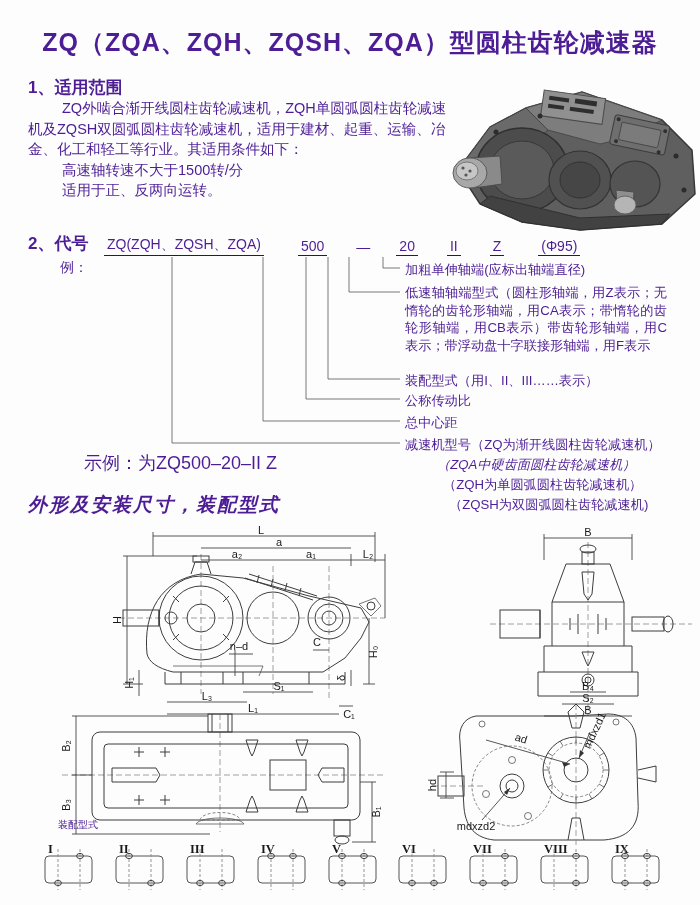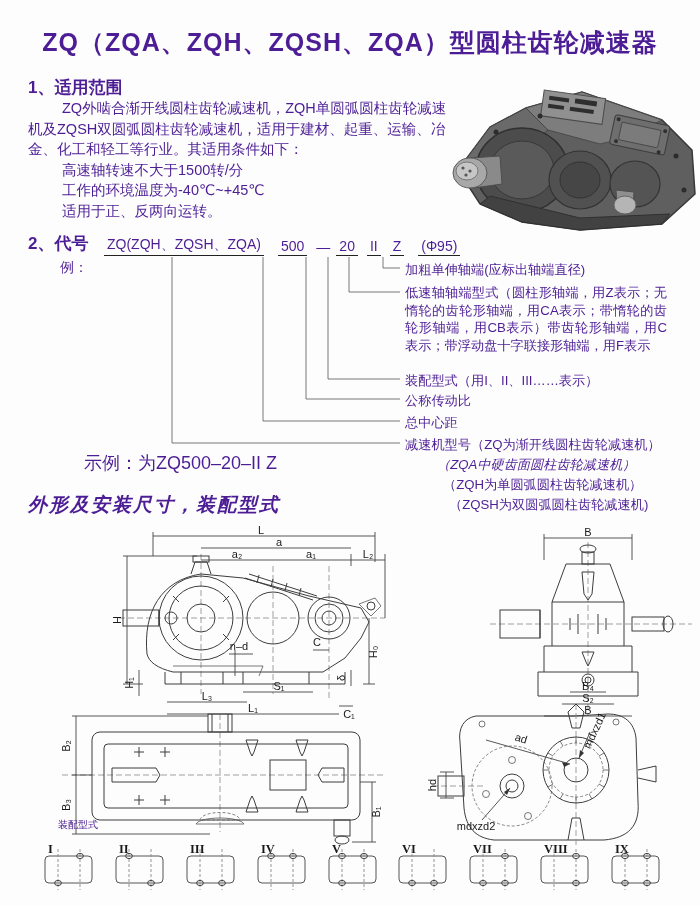--- a/index.html
+++ b/index.html
@@ -4,21 +4,21 @@
 <style>
   html,body{margin:0;padding:0;background:#e8e8e8;}
   .page{position:relative;width:700px;height:905px;background:#fdfdfd;margin:0 auto;
         font-family:"Liberation Sans","DejaVu Sans",sans-serif;color:#4c1d95;overflow:hidden;}
   .abs{position:absolute;}
   .title{width:700px;text-align:center;top:26px;font-size:25px;font-weight:bold;letter-spacing:1px;}
   .h2{font-size:17px;font-weight:bold;}
   .para{left:28px;top:98px;width:435px;font-size:14.5px;line-height:20.5px;}
   .para .ln{white-space:nowrap;}
   .indent{padding-left:34px;}
-  .codebar{left:104px;top:236px;display:flex;align-items:flex-end;font-size:14px;white-space:nowrap;}
+  .codebar{left:104px;top:236px;display:flex;align-items:flex-end;font-size:14px;white-space:nowrap;gap:20px;}
   .codeseg{border-bottom:1.5px solid #222;padding:0 3px 1px 3px;margin-right:9px;}
   .codeseg.nound{border-bottom:none;}
   .eg{left:60px;top:259px;font-size:14px;}
   .callout{position:absolute;font-size:13.2px;line-height:17.5px;}
   .example{left:84px;top:451px;font-size:18px;}
   .dimhead{left:28px;top:492px;font-size:19px;font-weight:bold;letter-spacing:2px;font-style:italic;}
   .asmlabel{left:58px;top:818px;font-size:10px;}
   .asmrow{left:40px;top:843px;width:625px;display:flex;justify-content:space-between;}
   svg text{font-family:"Liberation Sans","DejaVu Sans",sans-serif;}
   .ln{fill:none;stroke:#3d3d3d;stroke-width:1;}
@@ -78,21 +78,20 @@
       <circle cx="254" cy="118" r="2.5" fill="#2c2c2c"></circle>
         <circle cx="110" cy="44" r="2.5" fill="#2c2c2c"></circle>
     </svg>
   </div>
 
   <div class="abs para">
     <div class="ln indent">ZQ外啮合渐开线圆柱齿轮减速机，ZQH单圆弧圆柱齿轮减速</div>
     <div class="ln">机及ZQSH双圆弧圆柱齿轮减速机，适用于建材、起重、运输、冶</div>
     <div class="ln">金、化工和轻工等行业。其适用条件如下：</div>
     <div class="ln indent">高速轴转速不大于1500转/分</div>
-    <div class="ln indent">工作的环境温度为-40℃~+45℃</div>
     <div class="ln indent">适用于正、反两向运转。</div>
   </div>
 
   <div class="abs h2" style="left:28px;top:232px;">2、代号</div>
 
   <div class="abs codebar">
     <span class="codeseg" style="margin-right:14px;">ZQ(ZQH、ZQSH、ZQA)</span>
     <span class="codeseg">500</span>
     <span class="codeseg nound" style="margin-right:6px;padding:0 0 1px 0;">—</span>
     <span class="codeseg">20</span>

